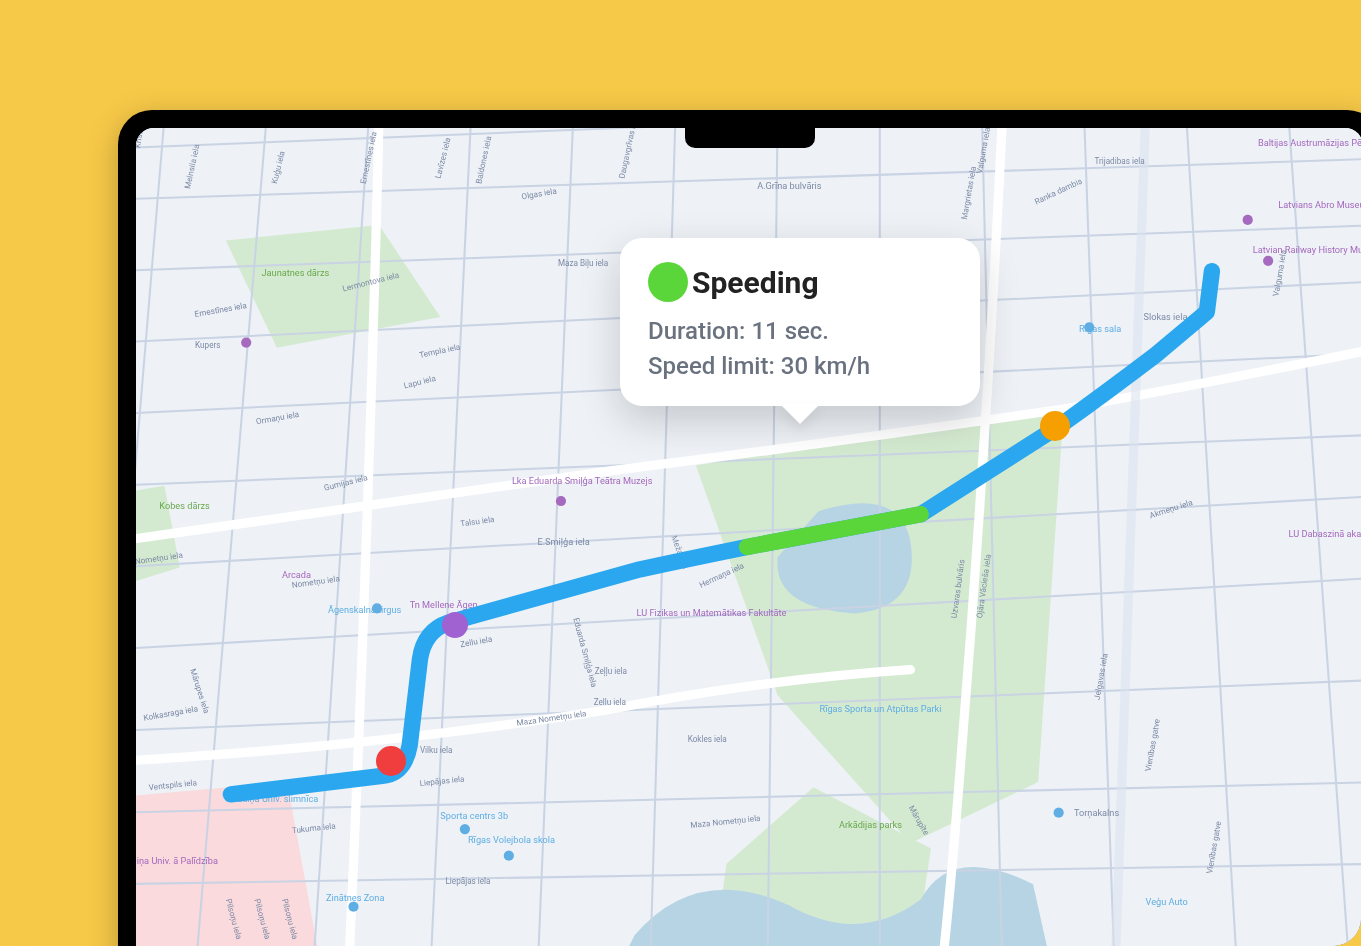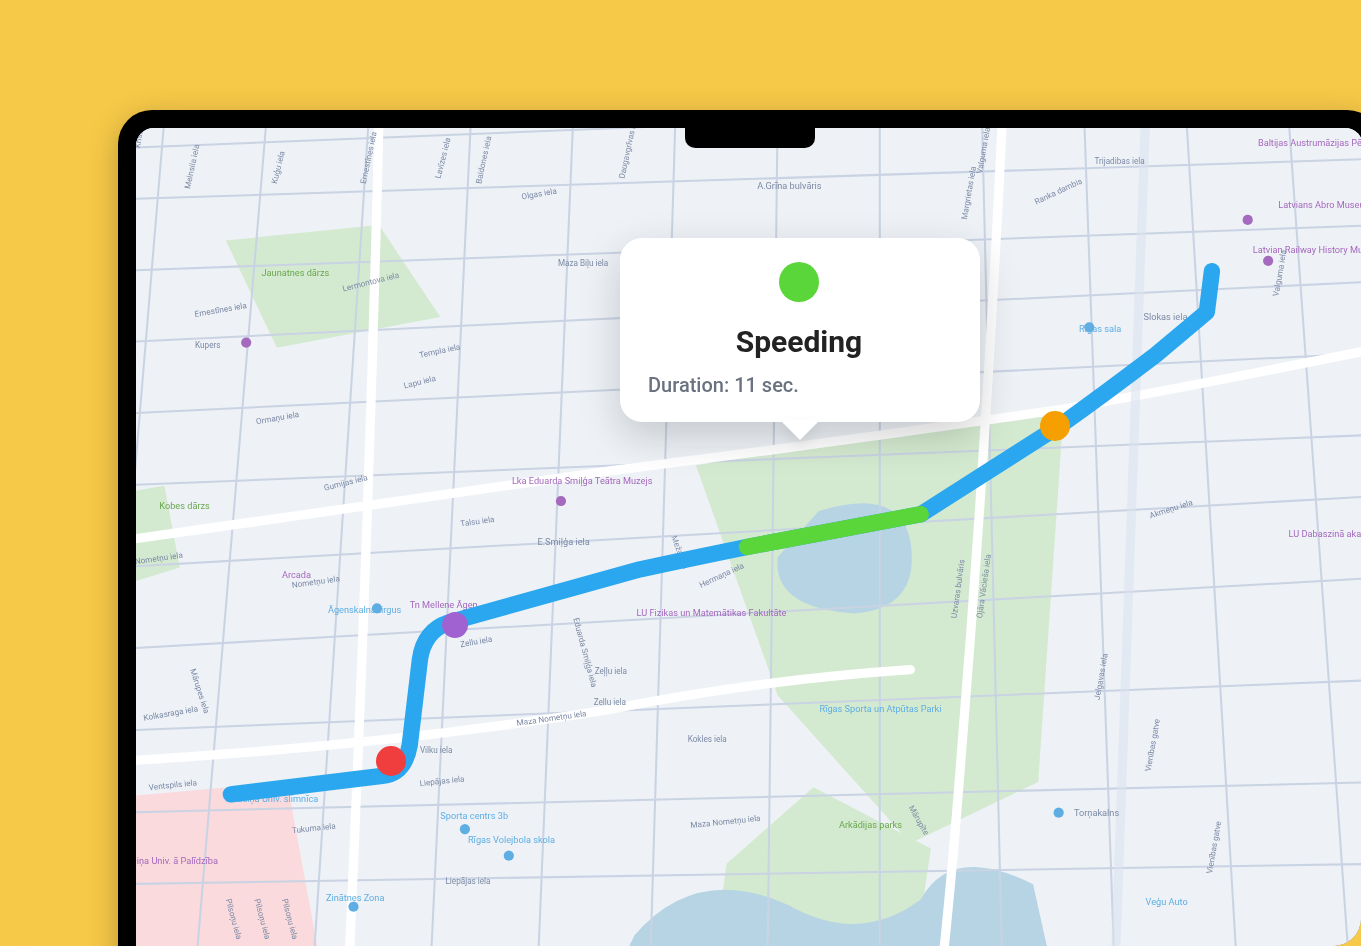--- a/index.html
+++ b/index.html
@@ -75,37 +75,36 @@
   .card {
     background: #fff;
     border-radius: 22px;
     padding: 24px 30px 22px 28px;
     box-shadow: 0 14px 40px rgba(0,0,0,0.18);
     min-width: 360px;
   }
   .card-header {
     display: flex;
     align-items: center;
-    gap: 22px;
+    gap: 4px;
     margin-bottom: 12px;
-    flex-direction: column;
   }
   .dot {
     width: 40px;
     height: 40px;
     border-radius: 50%;
     flex-shrink: 0;
   }
   .title {
     font-size: 30px;
     font-weight: 700;
     color: #222;
   }
   .meta p {
-    font-size: 20px;
+    font-size: 24px;
     line-height: 1.45;
     color: #6a7280;
     font-weight: 500;
   }
   .caret {
     position: absolute;
     left: 50%;
     transform: translateX(-50%);
     bottom: -18px;
     width: 0; height: 0;
@@ -284,20 +283,21 @@
       <div class="marker" style="left:904px; top:283px; width:30px; height:30px; background:#f59f00;"></div>
 
       <div class="tooltip">
         <div class="card">
           <div class="card-header">
             <div class="dot" style="background:#5bd63a"></div>
             <div class="title">Speeding</div>
           </div>
           <div class="meta">
             <p>Duration: 11 sec.</p>
+            <p>Speed limit: 30 km/h</p>
           </div>
         </div>
         <div class="caret"></div>
       </div>
 
     </div>
   </div>
 </div>
 
 </body></html>

